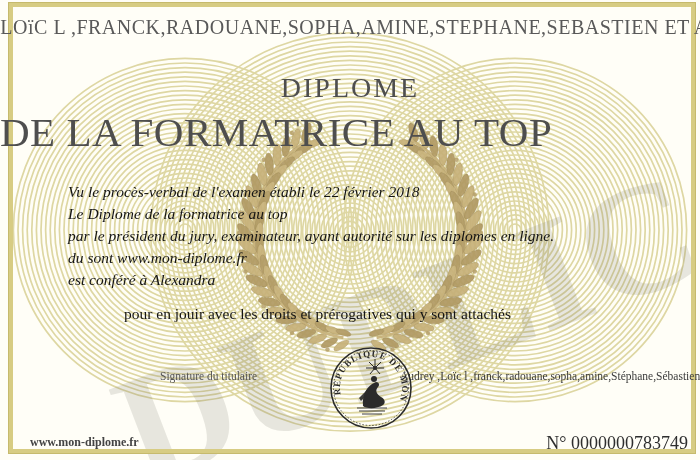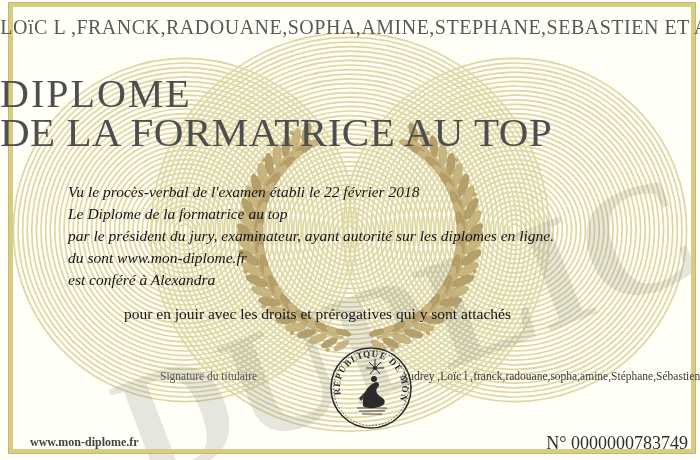--- a/index.html
+++ b/index.html
@@ -20,22 +20,22 @@
     font-size:158px;font-weight:bold;letter-spacing:0;
     color:rgba(110,110,100,0.17);
     transform:rotate(-21deg);transform-origin:0 0;
     white-space:nowrap;line-height:1;
   }
   .top-names{
     position:absolute;top:16px;left:50%;transform:translateX(-50%);
     white-space:nowrap;font-size:20px;color:#595959;letter-spacing:.5px;
   }
   .title1{
-    position:absolute;top:74px;left:0;width:100%;
-    font-size:40px;letter-spacing:2px;color:#4e4e4e;line-height:1;
+    position:absolute;top:74px;left:0;width:100%;text-align:center;
+    font-size:28px;letter-spacing:2px;color:#4e4e4e;line-height:1;
   }
   .title2{
     position:absolute;top:112px;left:0;width:100%;
     font-size:41px;letter-spacing:.5px;color:#4e4e4e;line-height:1;
   }
   .bodytext{
     position:absolute;left:68px;top:181px;
     font-size:15.5px;line-height:22px;color:#141414;font-style:italic;
   }
   .rights{

